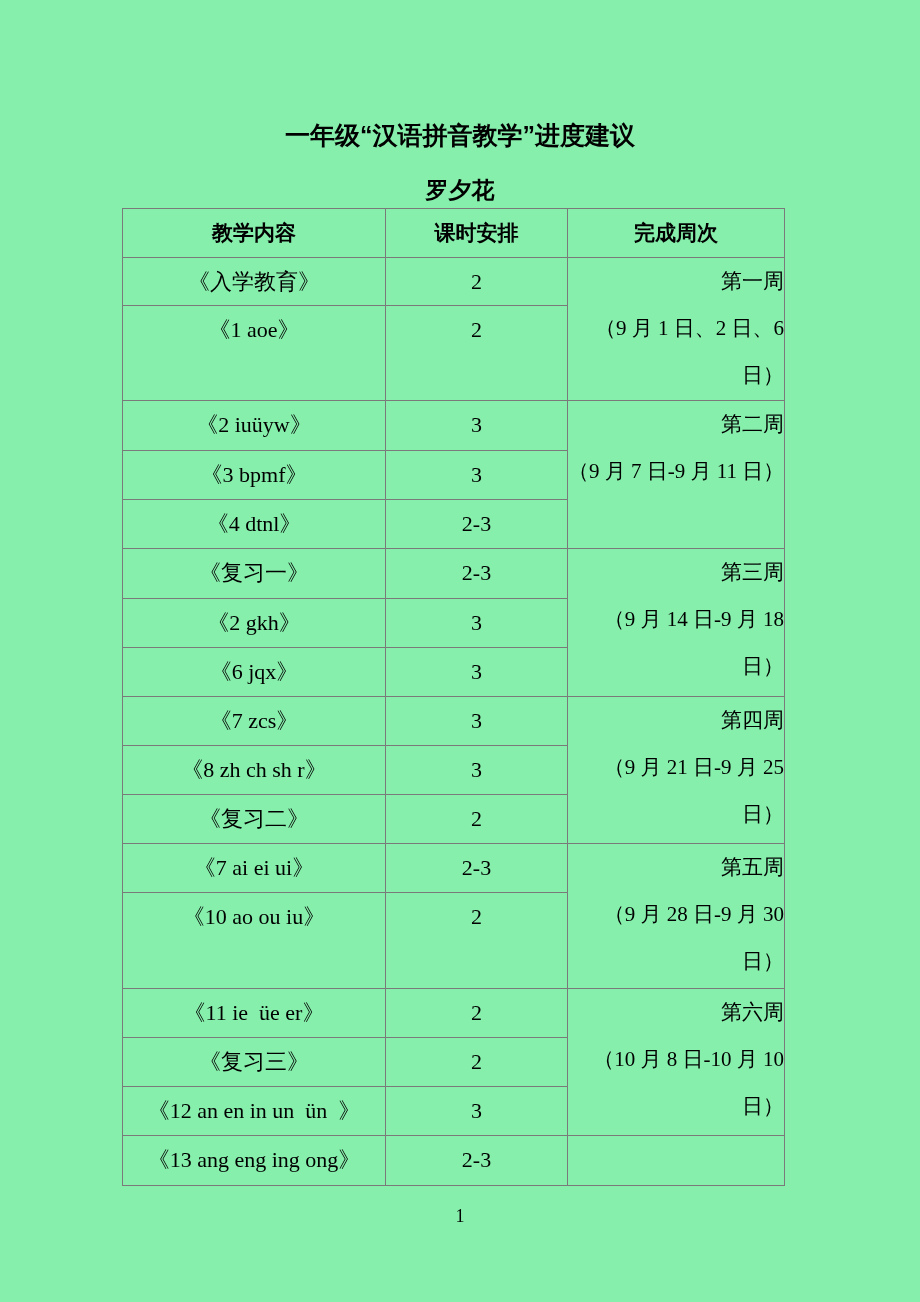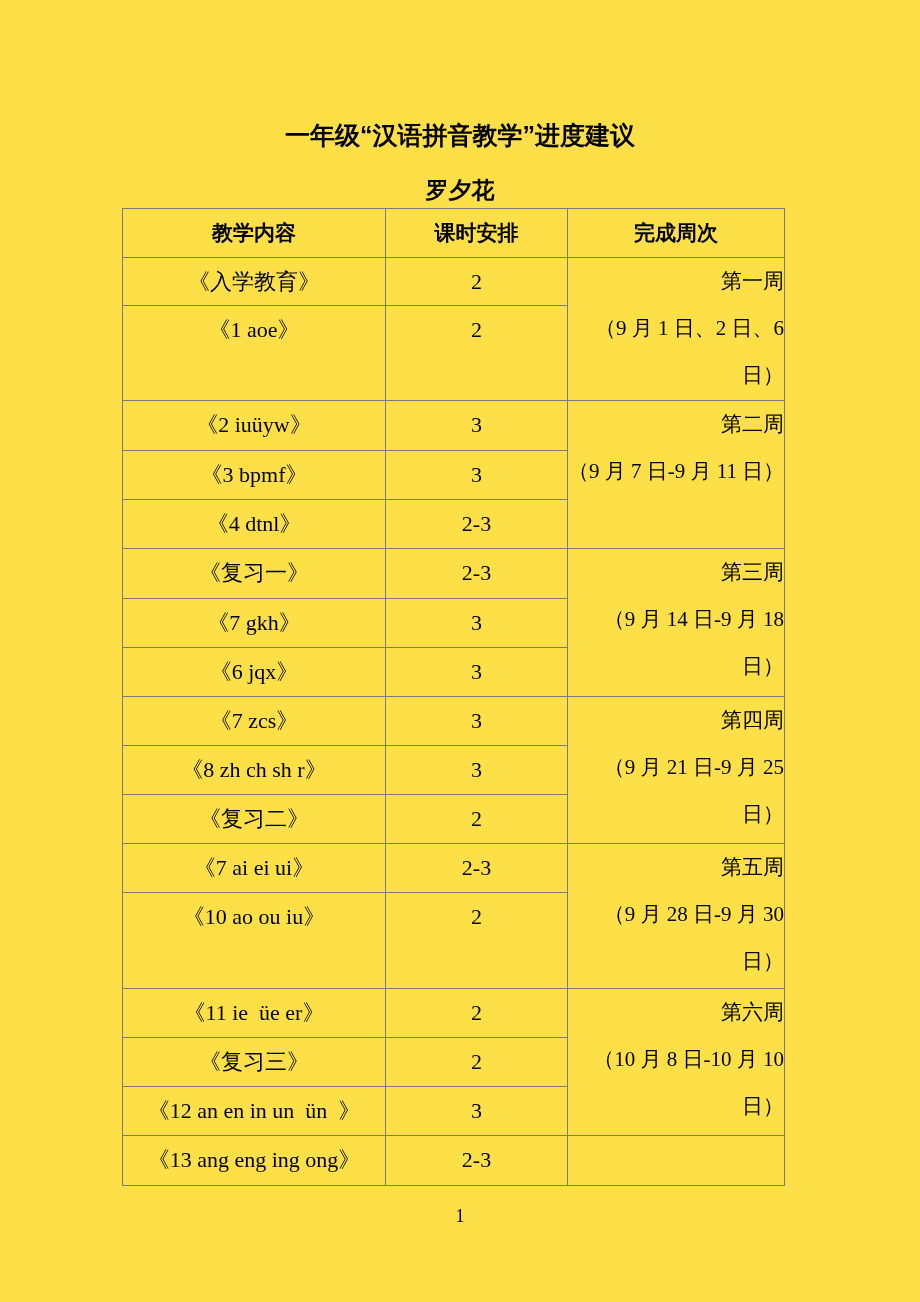--- a/index.html
+++ b/index.html
@@ -1,20 +1,20 @@
 <!DOCTYPE html>
 <html><head>
 <meta charset="utf-8">
 <style>
   html, body { margin: 0; padding: 0; background: #ffffff; }
   .page {
     position: relative;
     width: 920px;
     height: 1302px;
-    background: #fde047;
+    background: #86efac;
     color: #000000;
     overflow: hidden;
     font-family: "Liberation Serif", "DejaVu Serif", serif;
   }
   .doc-title {
     position: absolute;
     top: 119px; left: 0; right: 0;
     text-align: center;
     font-family: "Liberation Sans", "DejaVu Sans", sans-serif;
     font-weight: bold;
@@ -135,21 +135,21 @@
       <tr style="height:50px">
         <td class="cell-content">《复习一》</td>
         <td class="cell-hours">2-3</td>
         <td class="cell-week" rowspan="3">
           <div class="week-line">第三周</div>
           <div class="week-line">（9 月 14 日-9 月 18</div>
           <div class="week-line">日）</div>
         </td>
       </tr>
       <tr style="height:49px">
-        <td class="cell-content">《7 gkh》</td>
+        <td class="cell-content">《2 gkh》</td>
         <td class="cell-hours">3</td>
       </tr>
       <tr style="height:49px">
         <td class="cell-content">《6 jqx》</td>
         <td class="cell-hours">3</td>
       </tr>
 
       <tr style="height:49px">
         <td class="cell-content">《7 zcs》</td>
         <td class="cell-hours">3</td>

